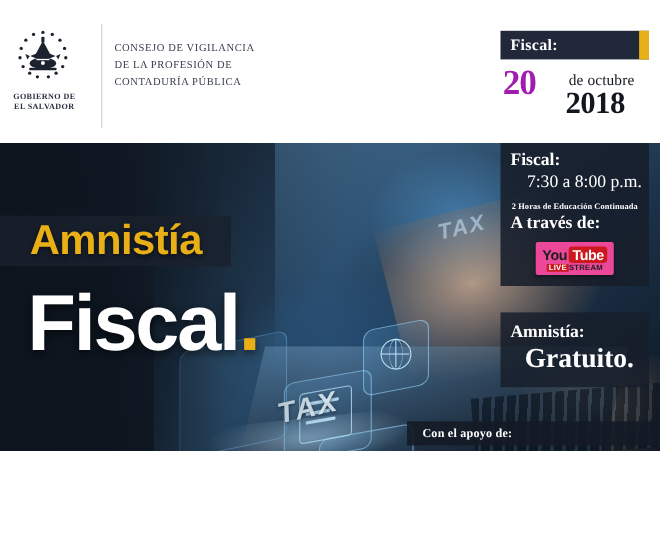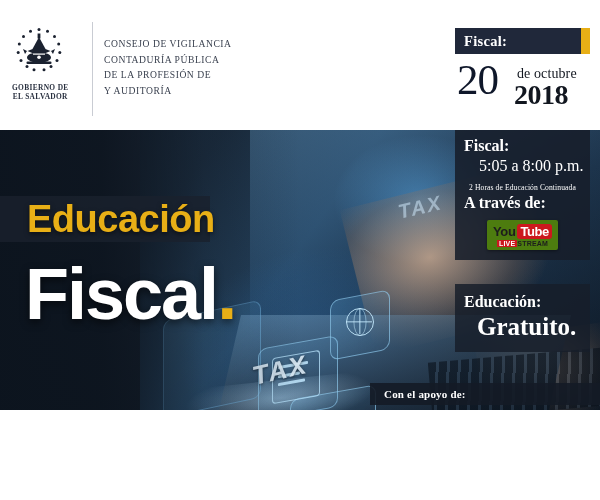--- a/index.html
+++ b/index.html
@@ -50,22 +50,22 @@
     font-size:14.5px;letter-spacing:.3px;margin-left:9px;
   }
   .fecha-accent{
     position:absolute;right:0;top:0;width:9px;height:26px;background:#e8af16;
   }
   .date-row{
     position:relative;margin-top:8px;height:56px;
   }
   .day{
     position:absolute;left:2px;top:-4px;
-    font-family:"Liberation Serif",serif;font-weight:400;
-    font-size:43px;line-height:1;color:#0f172a;letter-spacing:-1px;
+    font-family:"Liberation Serif",serif;font-weight:700;
+    font-size:32px;line-height:1;color:#a21caf;letter-spacing:-1px;
   }
   .month{
     position:absolute;left:62px;top:4px;
     font-family:"Liberation Serif",serif;font-weight:400;
     font-size:14px;color:#11161f;letter-spacing:.1px;
   }
   .year{
     position:absolute;left:59px;top:19px;
     font-family:"Liberation Serif",serif;font-weight:700;
     font-size:28px;line-height:1;color:#11161f;letter-spacing:-.5px;
@@ -193,26 +193,26 @@
   .pnl{background:rgba(23,30,42,.88);padding:6px 0 8px 0;}
   .pnl .lbl{
     font-family:"Liberation Serif",serif;font-weight:700;color:#ffffff;
     font-size:16px;line-height:1.22;margin-left:9px;
   }
   .pnl .val{
     font-family:"Liberation Serif",serif;color:#ffffff;
     font-size:16px;line-height:1.25;margin-left:24px;
   }
   .note{
-    font-family:"Liberation Serif",serif;font-weight:400;color:#ffffff;
+    font-family:"Liberation Serif",serif;font-weight:700;color:#ffffff;
     font-size:7.6px;text-align:center;margin:7px 4px 1px 4px;letter-spacing:.1px;
   }
   .yt-wrap{display:flex;justify-content:center;margin:8px 0 2px 0;}
   .yt-badge{
-    background:#4d7c0f;padding:4px 6px 3px 6px;border-radius:2px;
+    background:#ec4899;padding:4px 6px 3px 6px;border-radius:2px;
     display:flex;flex-direction:column;align-items:center;
     box-shadow:0 1px 3px rgba(0,0,0,.4);
   }
   .yt-top{display:flex;align-items:center;}
   .yt-you{
     font-family:"Liberation Sans",sans-serif;font-weight:700;font-size:13px;
     color:#1d1d1d;letter-spacing:-.4px;
   }
   .yt-tube{
     background:#cc181e;color:#fff;border-radius:3px;
@@ -284,45 +284,45 @@
 
       <div class="tax-word">TAX</div>
       <div class="tax-word2">TAX</div>
 
       <div class="ph-left-panel"></div>
       <div class="ph-vignette"></div>
     </div>
   </div>
 
   <div class="title-amnistia-bg"></div>
-  <div class="title-amnistia">Educación</div>
+  <div class="title-amnistia">Amnistía</div>
   <div class="title-fiscal"><span>Fiscal</span><span class="title-dot">.</span></div>
 
   <div class="info-panel">
     <div class="pnl">
       <div class="lbl">Fiscal:</div>
-      <div class="val">5:05 a 8:00 p.m.</div>
+      <div class="val">7:30 a 8:00 p.m.</div>
       <div class="note">2 Horas de Educación Continuada</div>
       <div class="lbl">A través de:</div>
       <div class="yt-wrap">
         <div class="yt-badge">
           <div class="yt-top">
             <span class="yt-you">You</span>
             <span class="yt-tube">Tube</span>
           </div>
           <div class="yt-bot">
             <span class="yt-live">LIVE</span>
             <span class="yt-stream">STREAM</span>
           </div>
         </div>
       </div>
     </div>
 
     <div class="pnl2">
-      <div class="lbl">Educación:</div>
+      <div class="lbl">Amnistía:</div>
       <div class="val">Gratuito.</div>
     </div>
   </div>
 
   <div class="support-bar">
     <span>Con el apoyo de:</span>
   </div>
 
   <div class="header">
     <div class="hdr-logo">
@@ -363,23 +363,22 @@
       <div class="gov-text">
         <div>GOBIERNO DE</div>
         <div>EL SALVADOR</div>
       </div>
     </div>
 
     <div class="hdr-divider"></div>
 
     <div class="hdr-council">
       <div>CONSEJO DE VIGILANCIA</div>
+      <div>DE LA PROFESIÓN DE</div>
       <div>CONTADURÍA PÚBLICA</div>
-      <div>DE LA PROFESIÓN DE</div>
-      <div>Y AUDITORÍA</div>
     </div>
   </div>
 
   <div class="date-block">
     <div class="fecha-bar">
       <span class="lbl">Fiscal:</span>
       <span class="fecha-accent"></span>
     </div>
     <div class="date-row">
       <span class="day">20</span>

